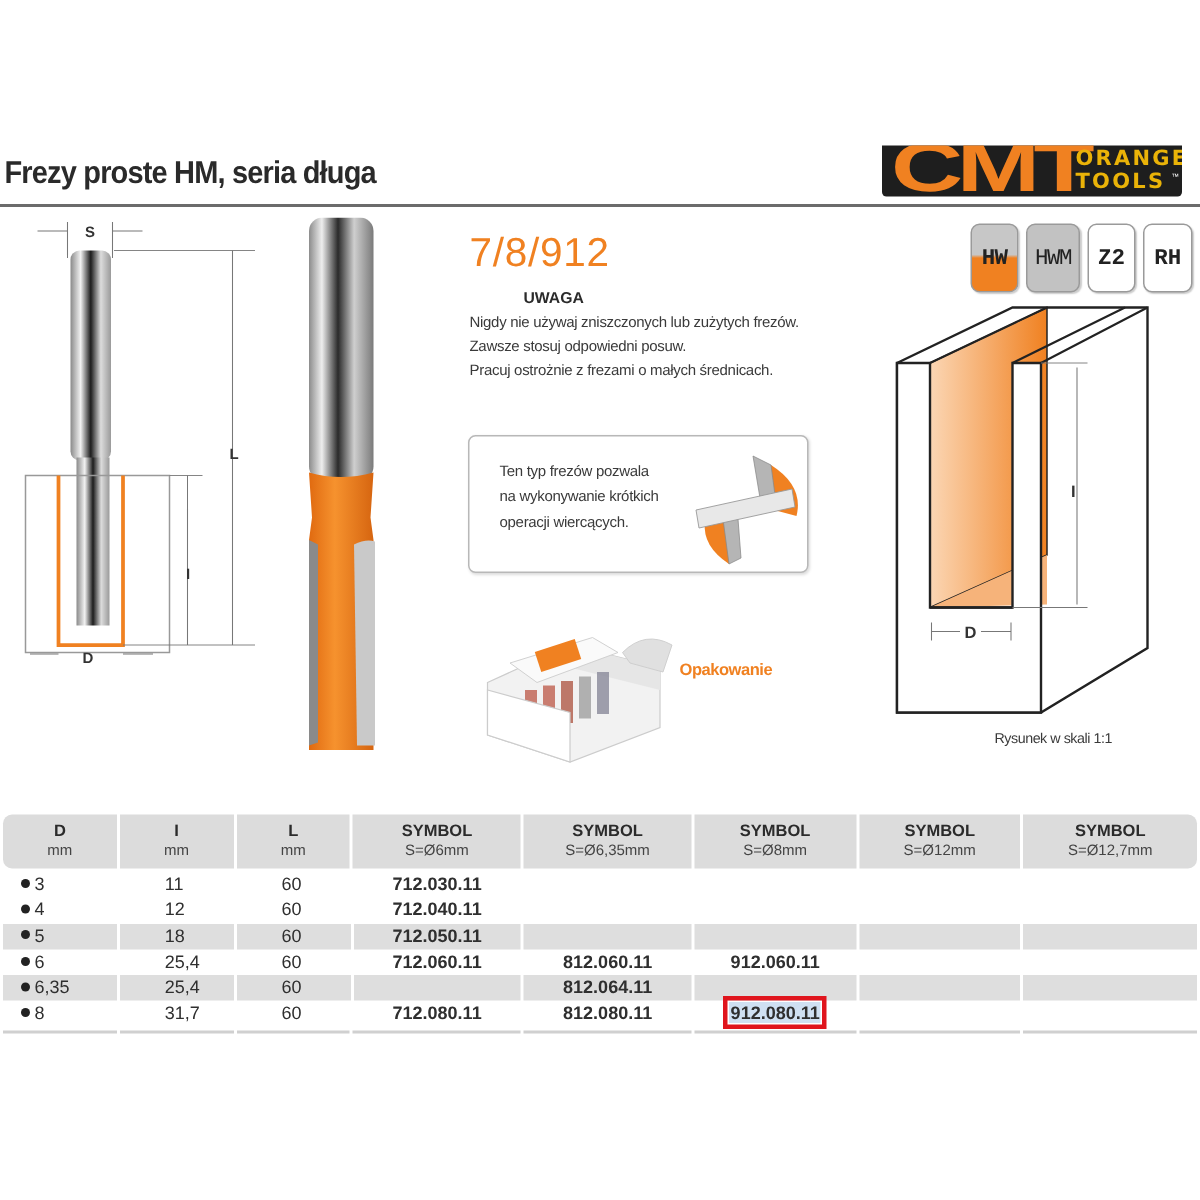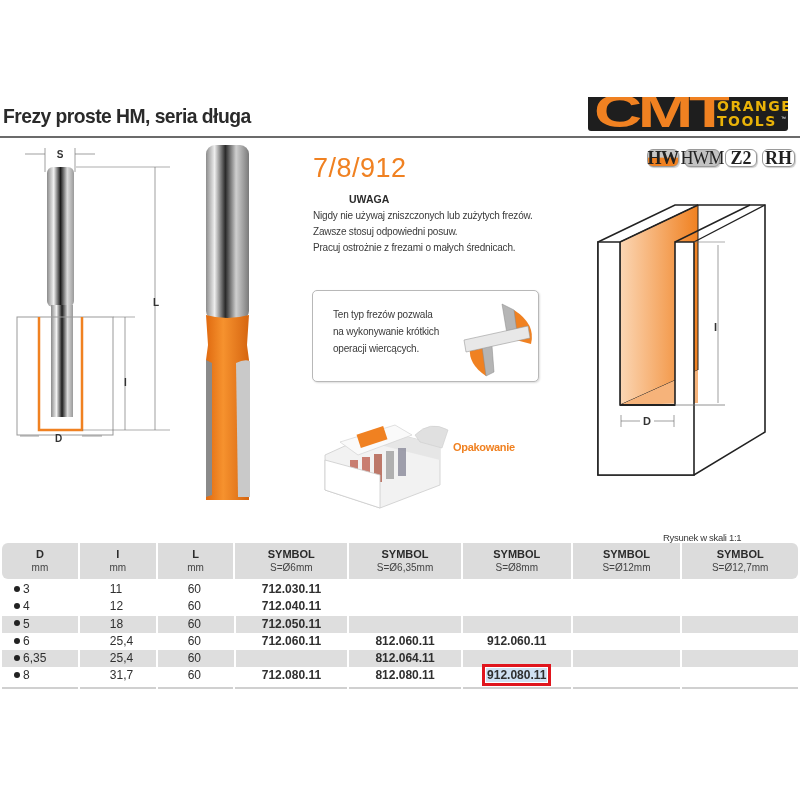--- a/index.html
+++ b/index.html
@@ -27,22 +27,22 @@
   .logo-orange, .logo-tools {
     position: absolute; left: 129px; font-family: "DejaVu Sans", sans-serif; font-weight: bold;
     color: #eab308; font-size: 14px; letter-spacing: 1.5px; line-height: 1;
   }
   .logo-orange { top: 2px; }
   .logo-tools { top: 17px; }
   .logo-tm { position: absolute; left: 193px; top: 18px; font-size: 5px; color: #fff; }
 
   .badges { position: absolute; left: 647px; top: 149px; display: flex; gap: 5px; }
   .badge {
-    height: 18px; border: 1px solid #9a9a9a; border-radius: 6px;
-    font-family: Liberation Serif, serif; font-weight: bold; font-size: 18px; color: #222;
+    height: 46px; border: 1px solid #9a9a9a; border-radius: 6px;
+    font-family: Liberation Mono, monospace; font-weight: bold; font-size: 15px; color: #222;
     display: flex; align-items: center; justify-content: center; box-shadow: 1px 1px 1px #ccc;
   }
   .badge-hw { width: 32px; background: linear-gradient(#c7c7c7 0%, #c7c7c7 45%, #f08121 50%, #f08121 100%); letter-spacing: -0.5px; }
   .badge-hwm { width: 36px; background: #c2c2c2; letter-spacing: -1px; font-weight: normal; }
   .badge-z2 { width: 32px; background: #fff; }
   .badge-rh { width: 33px; background: #fff; }
 
   .code-title {
     position: absolute; left: 313px; top: 153px; font-family: "Liberation Sans", sans-serif;
     font-size: 27px; color: #f08121; letter-spacing: 0.5px;
@@ -56,21 +56,21 @@
   }
   .info-text { position: absolute; left: 20px; top: 15px; font-size: 10px; line-height: 17px; color: #3a3a3a; letter-spacing: -0.2px; }
   .drill-icon { position: absolute; left: 145px; top: 5px; }
 
   .package-img { position: absolute; left: 320px; top: 400px; }
   .package-label { position: absolute; left: 453px; top: 441px; color: #f08121; font-weight: bold; font-size: 11px; letter-spacing: -0.3px; }
 
   .diagram-left { position: absolute; left: 10px; top: 140px; }
   .bit-photo { position: absolute; left: 200px; top: 145px; }
   .groove-diagram { position: absolute; left: 590px; top: 195px; }
-  .scale-note { position: absolute; left: 663px; top: 487px; font-size: 9.5px; color: #3a3a3a; letter-spacing: -0.3px; margin-top: 45px; }
+  .scale-note { position: absolute; left: 663px; top: 487px; font-size: 9.5px; color: #3a3a3a; letter-spacing: -0.3px; }
 
   
   .spec-table { position: absolute; left: 2px; top: 543px; width: 796px; }
   .thead { display: flex; height: 36px; gap: 2px; }
   .th {
     background: #dcdcdc; display: flex; flex-direction: column; align-items: center; justify-content: center;
     font-size: 10px; color: #333; line-height: 13px;
   }
   .th:first-child { border-radius: 6px 0 0 6px; }
   .th:last-child { border-radius: 0 6px 6px 0; }

